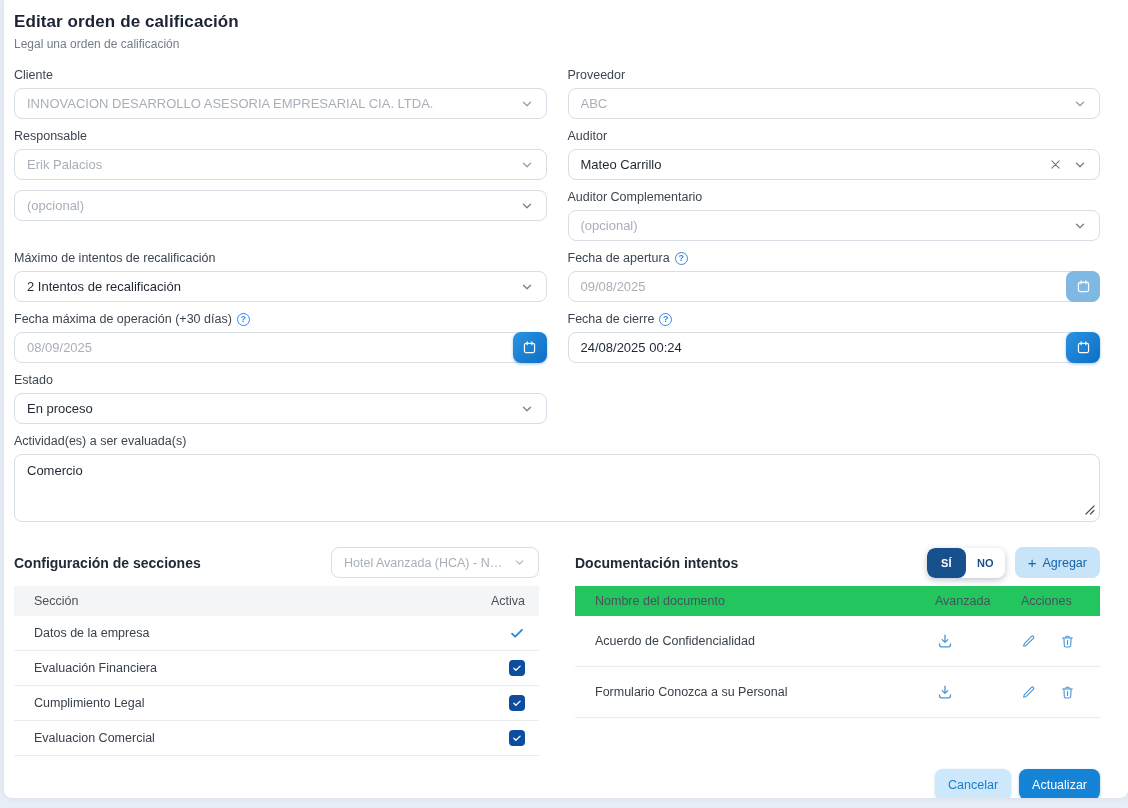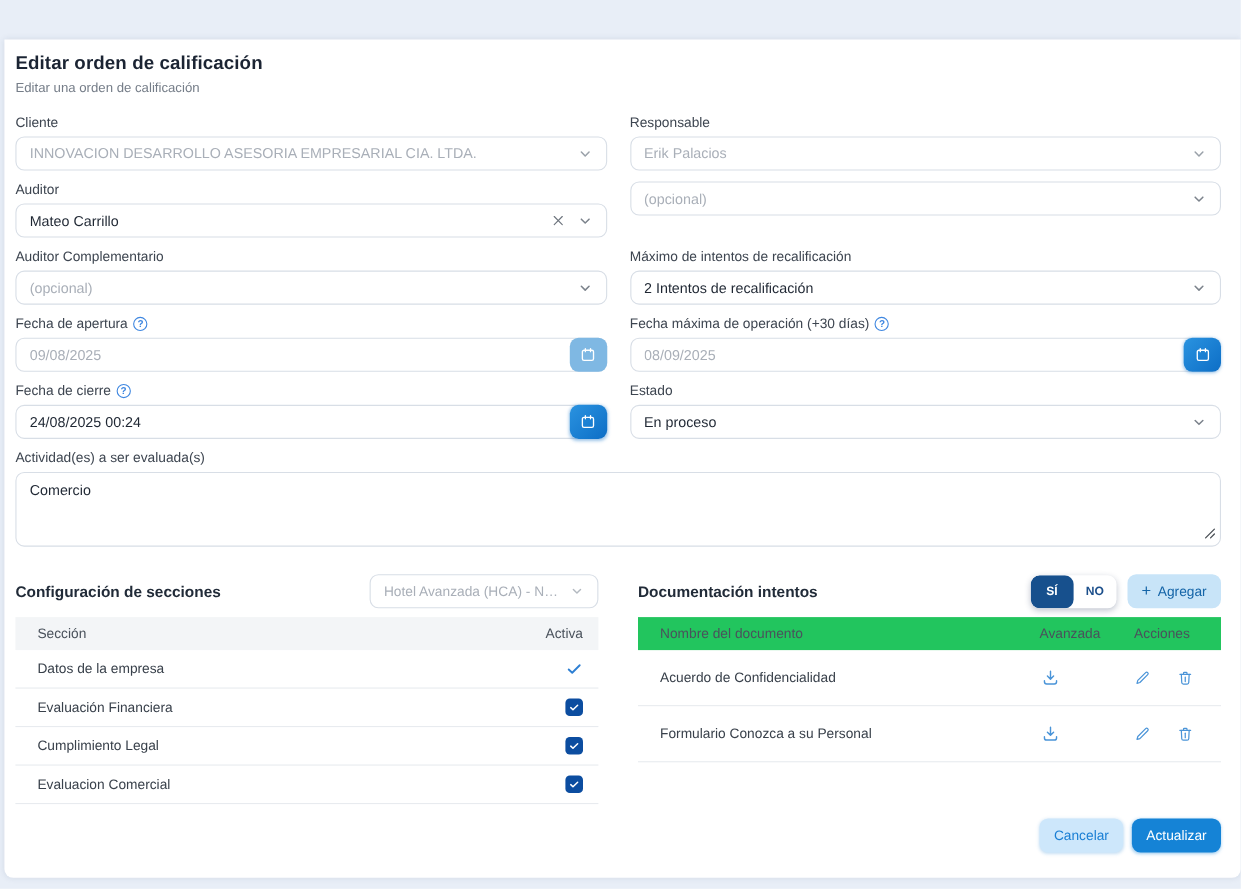--- a/index.html
+++ b/index.html
@@ -7,21 +7,21 @@
   body {
     width:1128px; height:808px; position:relative;
     background:#e8eef7;
     font-family:"Liberation Sans", sans-serif;
     -webkit-font-smoothing:antialiased;
   }
   .modal {
     position:absolute; left:4px; top:0; right:0; bottom:10px;
     background:#ffffff; border-radius:0 0 8px 8px;
     box-shadow:0 0 6px rgba(30,50,90,.10);
-    padding:12px 18px 0 10px; overflow:hidden;margin-top:36px;
+    padding:12px 28px 0 10px; overflow:hidden;
   }
   .title { margin:0; font-size:17px; font-weight:bold; color:#1b2433; letter-spacing:.1px; }
   .subtitle { margin:5px 0 17px 0; font-size:12px; color:#757d88; }
 
   .form-grid { display:grid; grid-template-columns:1fr 1fr; column-gap:21px; }
   .field { margin-bottom:10px; }
   .field-label { display:flex; align-items:center; gap:5px; font-size:12.5px; color:#3d4550; margin-bottom:6px; }
   .help { display:inline-flex; align-items:center; justify-content:center;
     width:13px; height:13px; border:1.2px solid #3f87e0; border-radius:50%;
     color:#3f87e0; font-size:9px; font-weight:bold; line-height:1; }
@@ -93,38 +93,51 @@
   .btn { height:31px; border:none; border-radius:8px; font-family:inherit; font-size:12.5px; cursor:pointer; padding:0 13px; }
   .btn-cancel { background:#cde7fb; color:#1a7fd4; box-shadow:0 1px 3px rgba(26,127,212,.25); }
   .btn-update { background:#1583d6; color:#ffffff; box-shadow:0 1px 3px rgba(21,131,214,.4); }
 </style>
 </head>
 <body>
 
 <div class="modal">
 
   <h1 class="title">Editar orden de calificación</h1>
-  <p class="subtitle">Editar una orden de calificación</p>
+  <p class="subtitle">Legal una orden de calificación</p>
 
   <div class="form-grid">
 
     <div class="field">
       <div class="field-label">Cliente</div>
       <div class="control">
         <span class="val muted">INNOVACION DESARROLLO ASESORIA EMPRESARIAL CIA. LTDA.</span>
         <span class="right-icons">
             <span class="icon">
               <svg width="14" height="14" viewBox="0 0 16 16">
                 <path d="M4 6l4 4 4-4" fill="none" stroke="#9aa1a9" stroke-width="1.6" stroke-linecap="round" stroke-linejoin="round"></path>
               </svg>
             </span>
           </span>
       </div>
     </div>
 
+    <div class="field">
+      <div class="field-label">Proveedor</div>
+      <div class="control">
+        <span class="val muted">ABC</span>
+        <span class="right-icons">
+            <span class="icon">
+              <svg width="14" height="14" viewBox="0 0 16 16">
+                <path d="M4 6l4 4 4-4" fill="none" stroke="#9aa1a9" stroke-width="1.6" stroke-linecap="round" stroke-linejoin="round"></path>
+              </svg>
+            </span>
+          </span>
+      </div>
+    </div>
 
     <div class="field">
       <div class="field-label">Responsable</div>
       <div class="control">
         <span class="val muted">Erik Palacios</span>
         <span class="right-icons">
             <span class="icon">
               <svg width="14" height="14" viewBox="0 0 16 16">
                 <path d="M4 6l4 4 4-4" fill="none" stroke="#9aa1a9" stroke-width="1.6" stroke-linecap="round" stroke-linejoin="round"></path>
               </svg>

